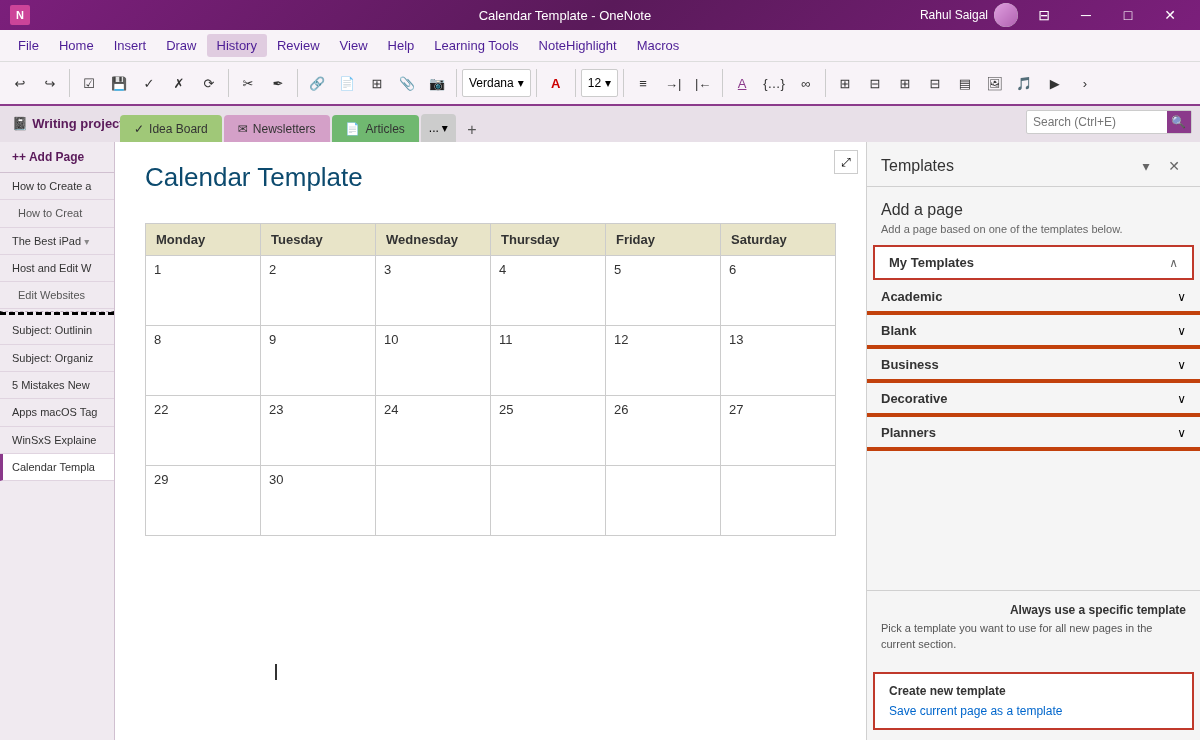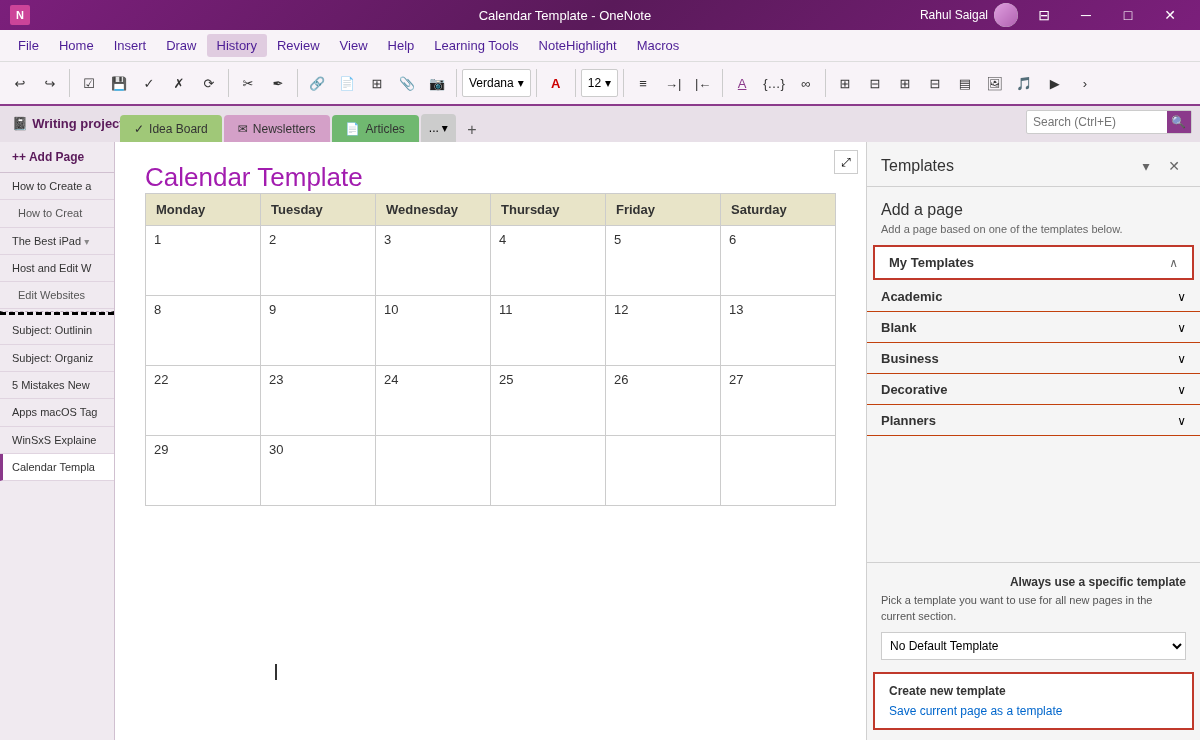--- a/index.html
+++ b/index.html
@@ -161,21 +161,21 @@
       height: 24px;
       background: transparent;
       border: 1px solid #ccc;
       cursor: pointer;
       display: flex;
       align-items: center;
       justify-content: center;
       font-size: 12px;
     }
     .page-inner { padding: 20px 30px; }
-    .page-title { font-size: 26px; font-weight: 300; color: #a21caf; }
+    .page-title { font-size: 26px; font-weight: 300; color: #0c4a6e; margin-bottom: 30px; }
 
     
     .calendar-table {
       width: 100%;
       border-collapse: collapse;
       table-layout: fixed;
     }
     .calendar-table th {
       background: #e8e4c8;
       border: 1px solid #ccc;
@@ -280,21 +280,21 @@
     .create-template-title { font-size: 12px; font-weight: 600; color: #333; margin-bottom: 6px; }
     .create-template-link { font-size: 12px; color: #0066cc; cursor: pointer; text-decoration: none; }
 
     .section-group { margin-bottom: 1px; }
     .section-header-row {
       display: flex;
       align-items: center;
       justify-content: space-between;
       padding: 7px 14px;
       cursor: pointer;
-      border-bottom: 1px solid #c2410c;
+      border-bottom: 4px solid #c2410c;
       gap: 40px;
     }
     .section-header-label { font-size: 13px; font-weight: 600; color: #333; }
   </style>
 </head>
 <body>
 
 <div class="title-bar">
   <div style="width:200px; display:flex; align-items:center; gap:6px;">
     <div style="width:20px; height:20px; background:#cc4499; border-radius:2px; display:flex; align-items:center; justify-content:center; font-size:11px; color:white; font-weight:bold;">N</div>
@@ -535,23 +535,20 @@
         <div class="section-header-row">
           <span class="section-header-label">Planners</span>
           <span>∨</span>
         </div>
       </div>
     </div>
 
     <div class="always-use-section">
       <div class="always-use-title">Always use a specific template</div>
       <div class="always-use-desc">Pick a template you want to use for all new pages in the current section.</div>
-      <select class="template-select">
-        <option>No Default Template</option>
-      </select>
     </div>
 
     <div class="create-template-section">
       <div class="create-template-title">Create new template</div>
       <a class="create-template-link">Save current page as a template</a>
     </div>
   </div>
 
 </div>
 

